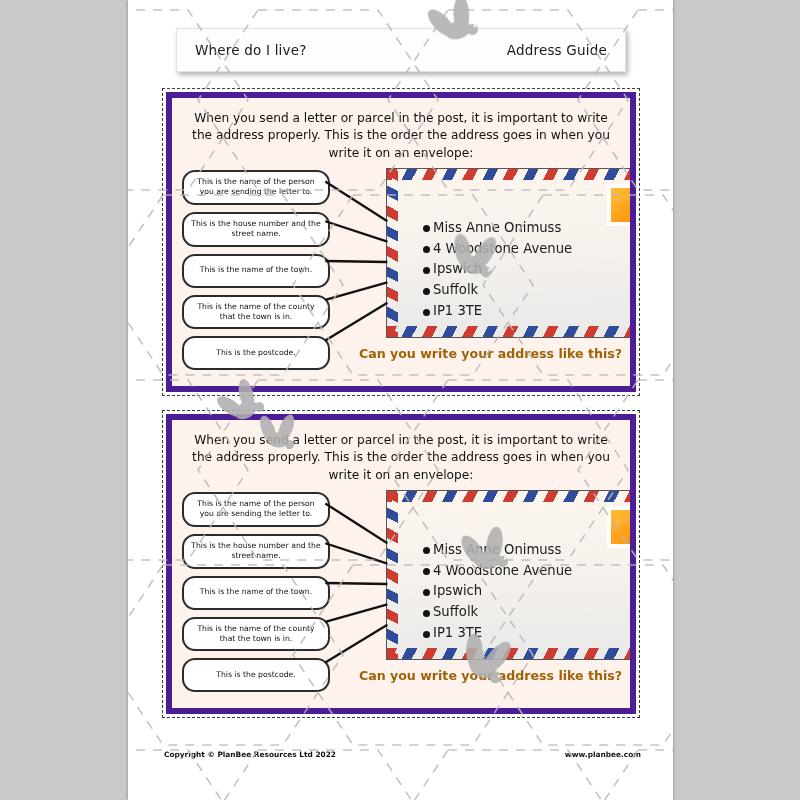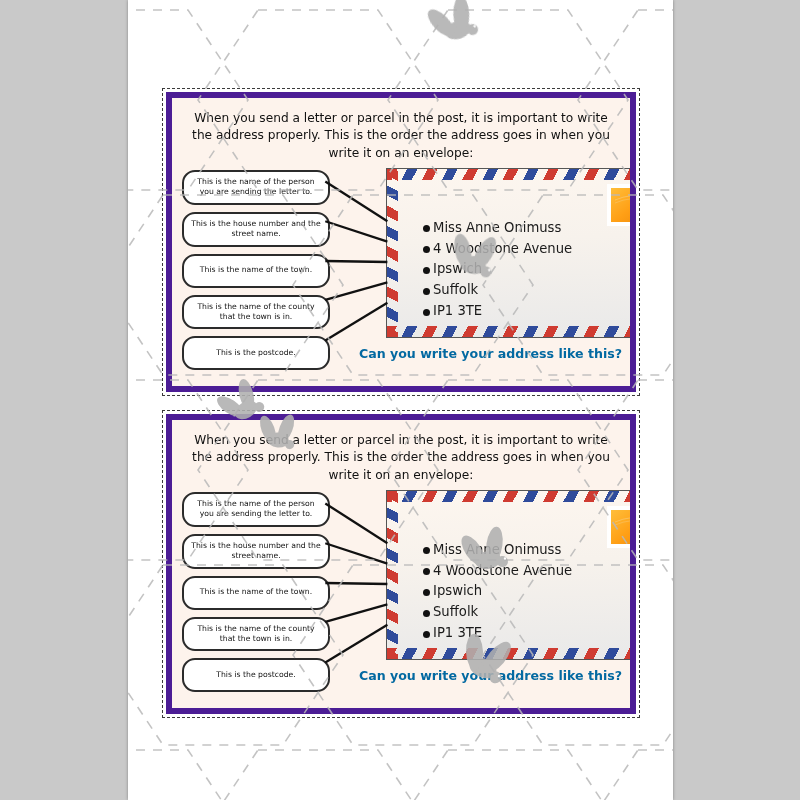--- a/index.html
+++ b/index.html
@@ -200,21 +200,21 @@
   
   .cta {
     position: absolute;
     left: 176px;
     top: 248px;
     width: 285px;
     text-align: center;
     font-family: "DejaVu Sans", sans-serif;
     font-size: 12.6px;
     font-weight: bold;
-    color: #0369a1;
+    color: #a16207;
   }
 
   
   #footer {
     position: absolute;
     left: 36px;
     right: 32px;
     top: 750px;
     display: flex;
     justify-content: space-between;
@@ -224,20 +224,24 @@
     font-weight: bold;
     color: #111;
     z-index: 6;
   }
 </style>
 </head>
 <body>
 
 <div id="sheet">
 
+  <div id="titlebar">
+    <span class="title-txt">Where do I live?</span>
+    <span class="title-txt">Address Guide</span>
+  </div>
 
   <div class="cut-panel" id="panel-1">
     <div class="panel-inner">
 
       <div class="intro">When you send a letter or parcel in the post, it is important to write the address properly. This is the order the address goes in when you write it on an envelope:</div>
 
       <div class="labels">
         <div class="label-box">
           <span>This is the name of the person you are sending the letter to.</span>
         </div>
@@ -371,20 +375,24 @@
         <span class="dot" style="left:36px; top:77px;"></span>
         <span class="dot" style="left:36px; top:98px;"></span>
         <span class="dot" style="left:36px; top:119px;"></span>
         <span class="dot" style="left:36px; top:140px;"></span>
       </div>
 
       <div class="cta">Can you write your address like this?</div>
     </div>
   </div>
 
+  <div id="footer">
+    <span>Copyright © PlanBee Resources Ltd 2022</span>
+    <span>www.planbee.com</span>
+  </div>
 
   <svg id="watermark" viewBox="0 0 545 800" preserveAspectRatio="none">
     <g stroke="#b9b9b9" stroke-width="1.6" fill="none" stroke-dasharray="9 8" opacity="0.85">
 
       <path d="M-60 10 L60 10 L120 100 L60 190 L-60 190 L-120 100 Z"></path>
       <path d="M130 10 L250 10 L310 100 L250 190 L130 190 L70 100 Z"></path>
       <path d="M320 10 L440 10 L500 100 L440 190 L320 190 L260 100 Z"></path>
       <path d="M510 10 L630 10 L690 100 L630 190 L510 190 L450 100 Z"></path>
 
       <path d="M35 195 L155 195 L215 285 L155 375 L35 375 L-25 285 Z"></path>

